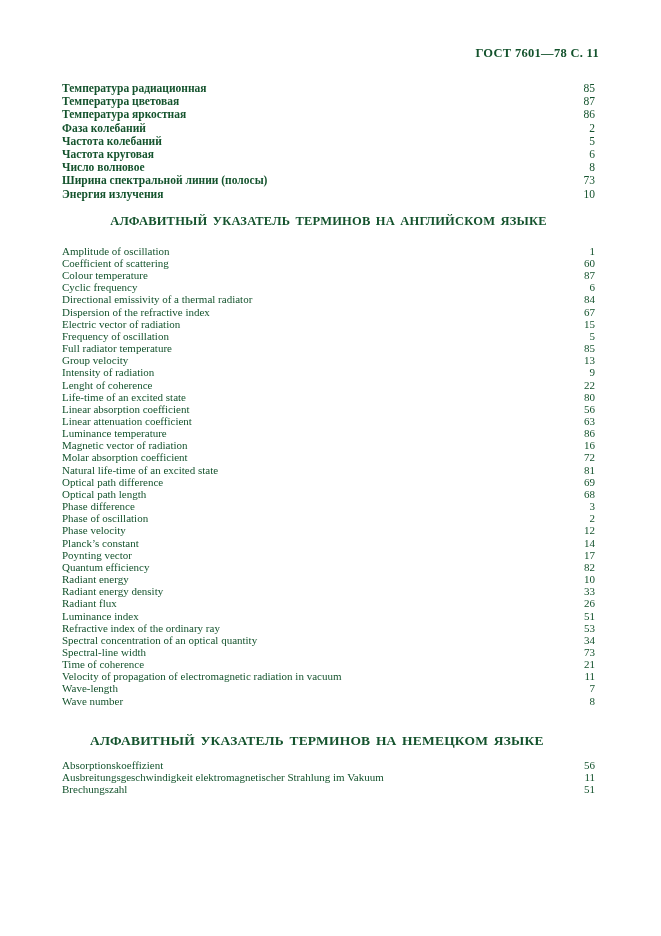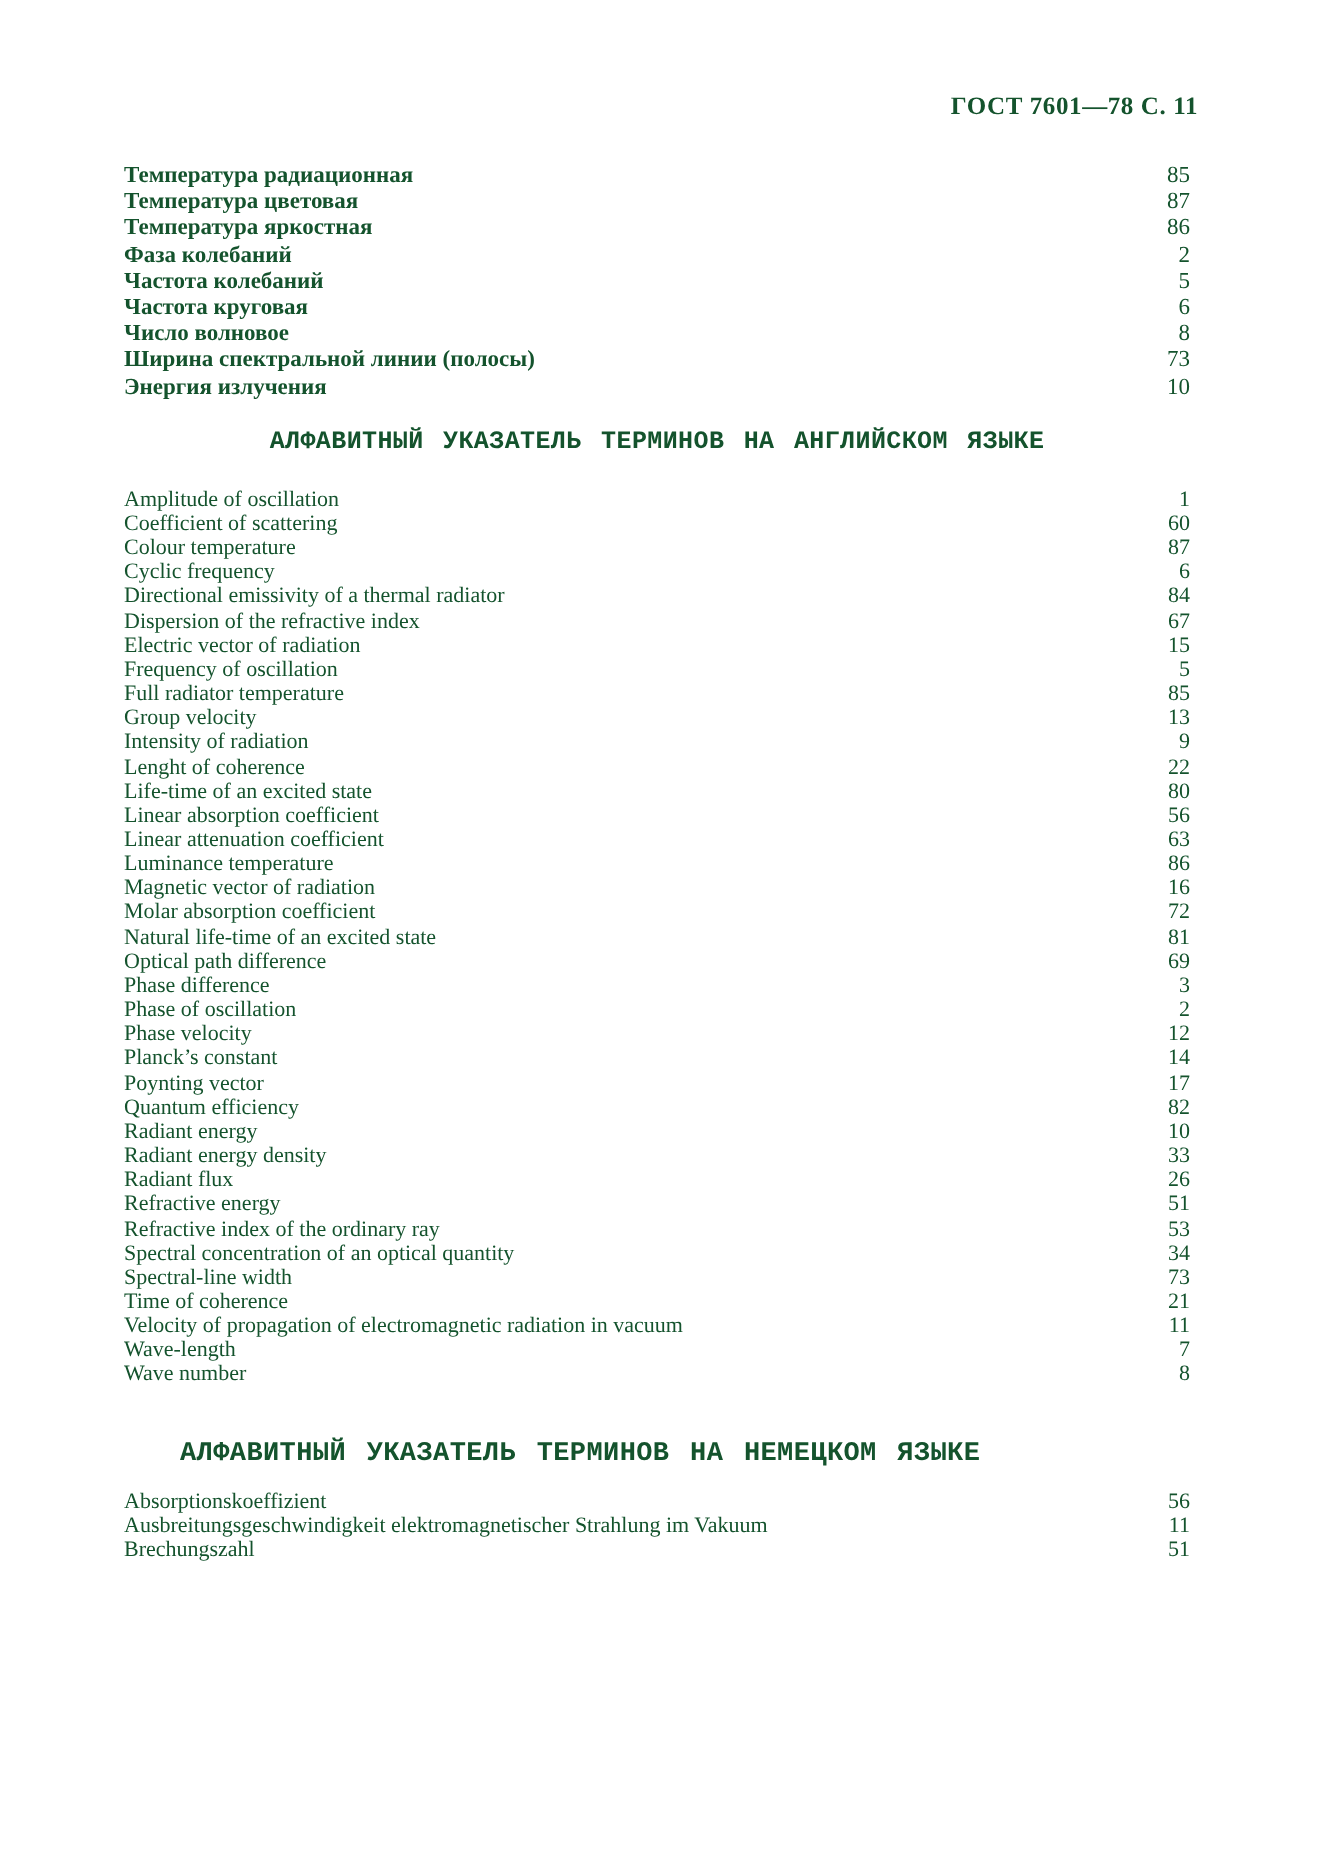--- a/index.html
+++ b/index.html
@@ -58,21 +58,20 @@
     font-weight: bold;
   }
   .ru-list .index-page {
     font-size: 11.5px;
   }
   
   .section-heading {
     font-weight: bold;
     letter-spacing: 0.2px;
     word-spacing: 2px;
-    font-family: Liberation Mono, monospace;
   }
   .heading-en {
     margin-top: 13px;
     font-size: 12.5px;
     text-align: center;
   }
   .heading-de {
     margin-top: 26px;
     font-size: 13.5px;
     text-align: left;
@@ -244,20 +243,24 @@
   <div class="index-row">
     <span class="index-term">Natural life-time of an excited state</span>
     <span class="index-page">81</span>
   </div>
 
   <div class="index-row">
     <span class="index-term">Optical path difference</span>
     <span class="index-page">69</span>
   </div>
 
+  <div class="index-row">
+    <span class="index-term">Optical path length</span>
+    <span class="index-page">68</span>
+  </div>
 
 
   <div class="index-row">
     <span class="index-term">Phase difference</span>
     <span class="index-page">3</span>
   </div>
 
   <div class="index-row">
     <span class="index-term">Phase of oscillation</span>
     <span class="index-page">2</span>
@@ -292,21 +295,21 @@
     <span class="index-term">Radiant energy density</span>
     <span class="index-page">33</span>
   </div>
 
   <div class="index-row">
     <span class="index-term">Radiant flux</span>
     <span class="index-page">26</span>
   </div>
 
   <div class="index-row">
-    <span class="index-term">Refractive energy</span>
+    <span class="index-term">Luminance index</span>
     <span class="index-page">51</span>
   </div>
 
   <div class="index-row">
     <span class="index-term">Refractive index of the ordinary ray</span>
     <span class="index-page">53</span>
   </div>
 
   <div class="index-row">
     <span class="index-term">Spectral concentration of an optical quantity</span>

